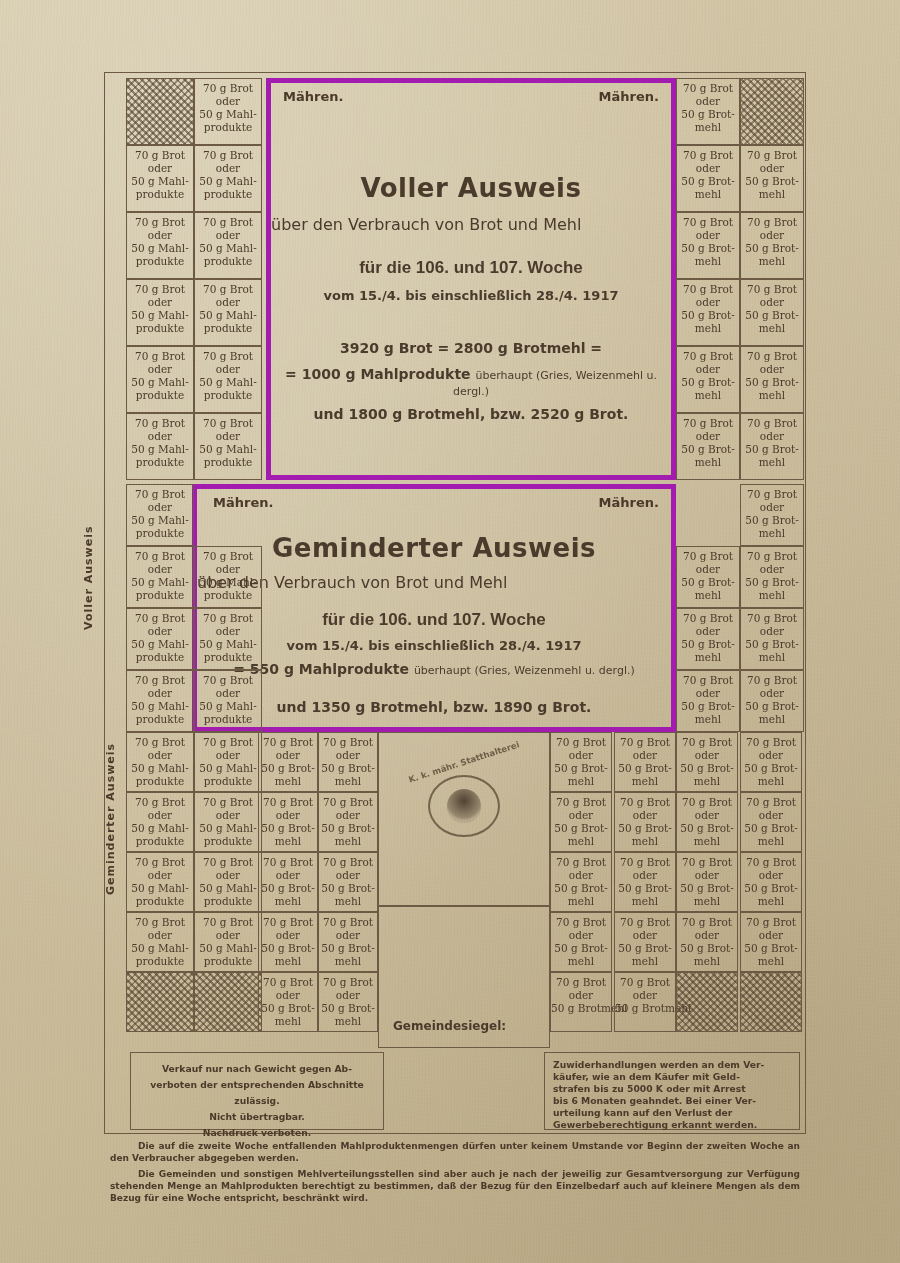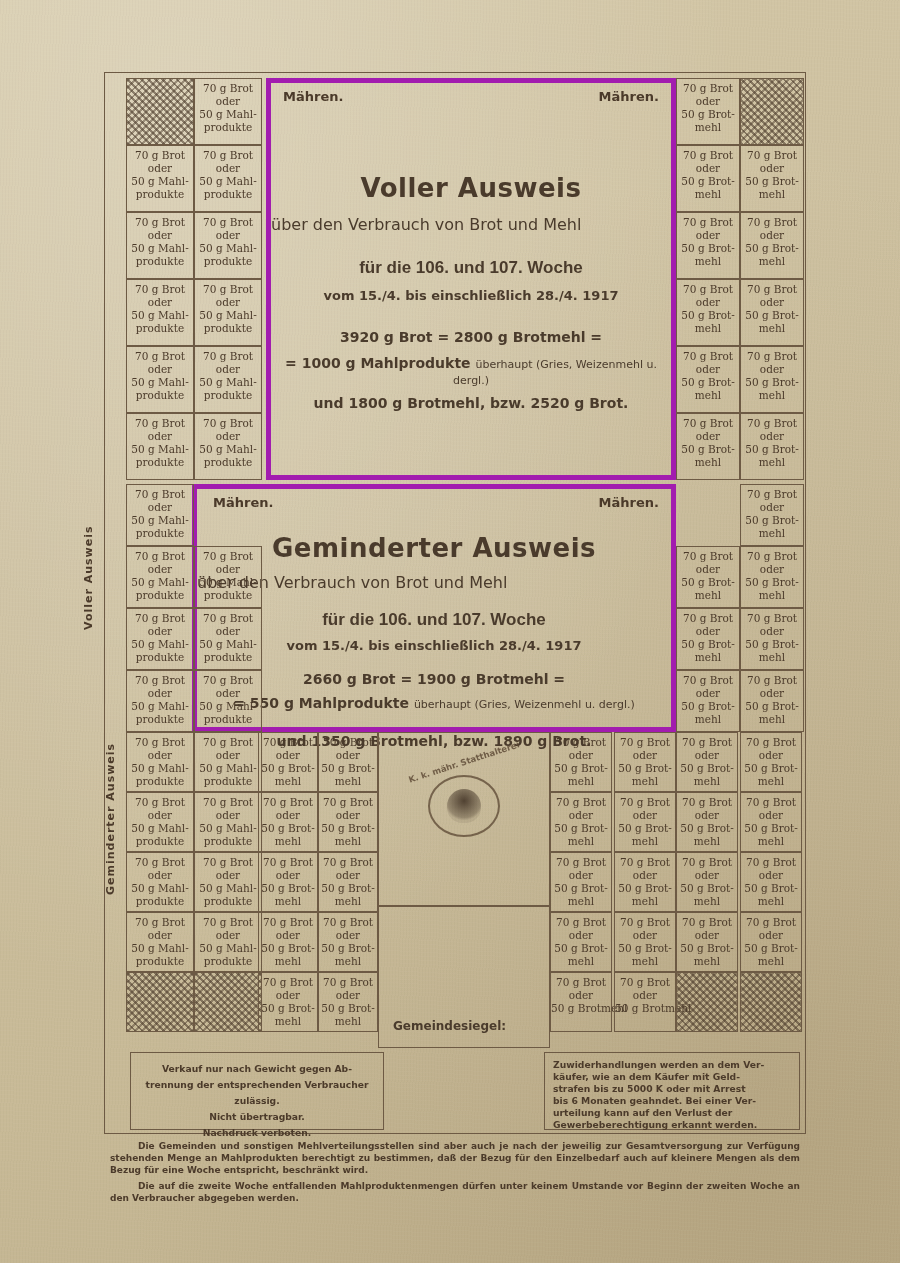--- a/index.html
+++ b/index.html
@@ -167,73 +167,72 @@
   <div class="vlabel" style="left:82px;top:520px;height:110px;">Voller Ausweis</div>
   <div class="vlabel" style="left:104px;top:745px;height:150px;">Geminderter Ausweis</div>
 
   <div class="panel" style="left:266px;top:78px;width:410px;height:402px;">
     <div class="corner left">Mähren.</div>
     <div class="corner right">Mähren.</div>
     <div class="ptitle" style="margin-top:90px;">Voller Ausweis</div>
     <div class="psub" style="margin-top:12px;">über den Verbrauch von Brot und Mehl</div>
     <div class="pweek" style="margin-top:24px;">für die 106. und 107. Woche</div>
     <div class="pdate" style="margin-top:10px;">vom 15./4. bis einschließlich 28./4. 1917</div>
-    <div class="pline" style="margin-top:26px;">3920 g Brot = 2800 g Brotmehl =</div>
+    <div class="pline" style="margin-top:37px;">3920 g Brot = 2800 g Brotmehl =</div>
     <div class="pline" style="margin-top:10px;">
       <span>= 1000 g Mahlprodukte</span>
       <span class="sm">überhaupt (Gries, Weizenmehl u. dergl.)</span>
     </div>
     <div class="pline" style="margin-top:8px;">und 1800 g Brotmehl, bzw. 2520 g Brot.</div>
   </div>
 
   <div class="panel" style="left:192px;top:484px;width:484px;height:248px;">
     <div class="corner left" style="left:16px;">Mähren.</div>
     <div class="corner right">Mähren.</div>
     <div class="ptitle" style="margin-top:44px;">Geminderter Ausweis</div>
     <div class="psub" style="margin-top:10px;">über den Verbrauch von Brot und Mehl</div>
     <div class="pweek" style="margin-top:18px;">für die 106. und 107. Woche</div>
     <div class="pdate" style="margin-top:8px;">vom 15./4. bis einschließlich 28./4. 1917</div>
-    <div class="pline" style="margin-top:18px;">2660 g Brot = 1900 g Brotmehl =</div>
     <div class="pline" style="margin-top:8px;">
       <span>= 550 g Mahlprodukte</span>
       <span class="sm">überhaupt (Gries, Weizenmehl u. dergl.)</span>
     </div>
     <div class="pline" style="margin-top:22px;">und 1350 g Brotmehl, bzw. 1890 g Brot.</div>
   </div>
 
   <div class="sealbox" style="left:378px;top:732px;width:172px;height:174px;">
     <div class="stamparc">K. k. mähr. Statthalterei</div>
     <div class="stamp">
       <div class="oval"></div>
       <div class="eagle"></div>
     </div>
   </div>
   <div class="sealbox" style="left:378px;top:906px;width:172px;height:142px;">
     <div class="gemeindesiegel">Gemeindesiegel:</div>
   </div>
 
   <div class="notebox left" style="left:130px;top:1052px;width:254px;height:78px;">
     <p>Verkauf nur nach Gewicht gegen Ab-</p>
-    <p>trennung der entsprechenden Verbraucher</p>
+    <p>verboten der entsprechenden Abschnitte</p>
     <p>zulässig.</p>
     <p style="margin-top:4px;">Nicht übertragbar.</p>
     <p>Nachdruck verboten.</p>
   </div>
   <div class="notebox right" style="left:544px;top:1052px;width:256px;height:78px;">
     <p>Zuwiderhandlungen werden an dem Ver-</p>
     <p>käufer, wie an dem Käufer mit Geld-</p>
     <p>strafen bis zu 5000 K oder mit Arrest</p>
     <p>bis 6 Monaten geahndet. Bei einer Ver-</p>
     <p>urteilung kann auf den Verlust der</p>
     <p>Gewerbeberechtigung erkannt werden.</p>
   </div>
 
   <div class="footer">
+    <p>Die auf die zweite Woche entfallenden Mahlproduktenmengen dürfen unter keinem Umstande vor Beginn der zweiten Woche an den Verbraucher abgegeben werden.</p>
     <p>Die Gemeinden und sonstigen Mehlverteilungsstellen sind aber auch je nach der jeweilig zur Gesamtversorgung zur Verfügung stehenden Menge an Mahlprodukten berechtigt zu bestimmen, daß der Bezug für den Einzelbedarf auch auf kleinere Mengen als dem Bezug für eine Woche entspricht, beschränkt wird.</p>
-    <p>Die auf die zweite Woche entfallenden Mahlproduktenmengen dürfen unter keinem Umstande vor Beginn der zweiten Woche an den Verbraucher abgegeben werden.</p>
   </div>
 
   <div id="coupon-layer">
       <div class="hatch" style="left: 126px; top: 78px; width: 68px; height: 67px;"></div>
       <div class="cell" style="left: 194px; top: 78px; width: 68px; height: 67px;">
         <span class="l1">70 g Brot</span>
         <span class="l2">oder</span>
         <span class="l3">50 g Mahl-</span>
         <span class="l3">produkte</span>
       </div>

